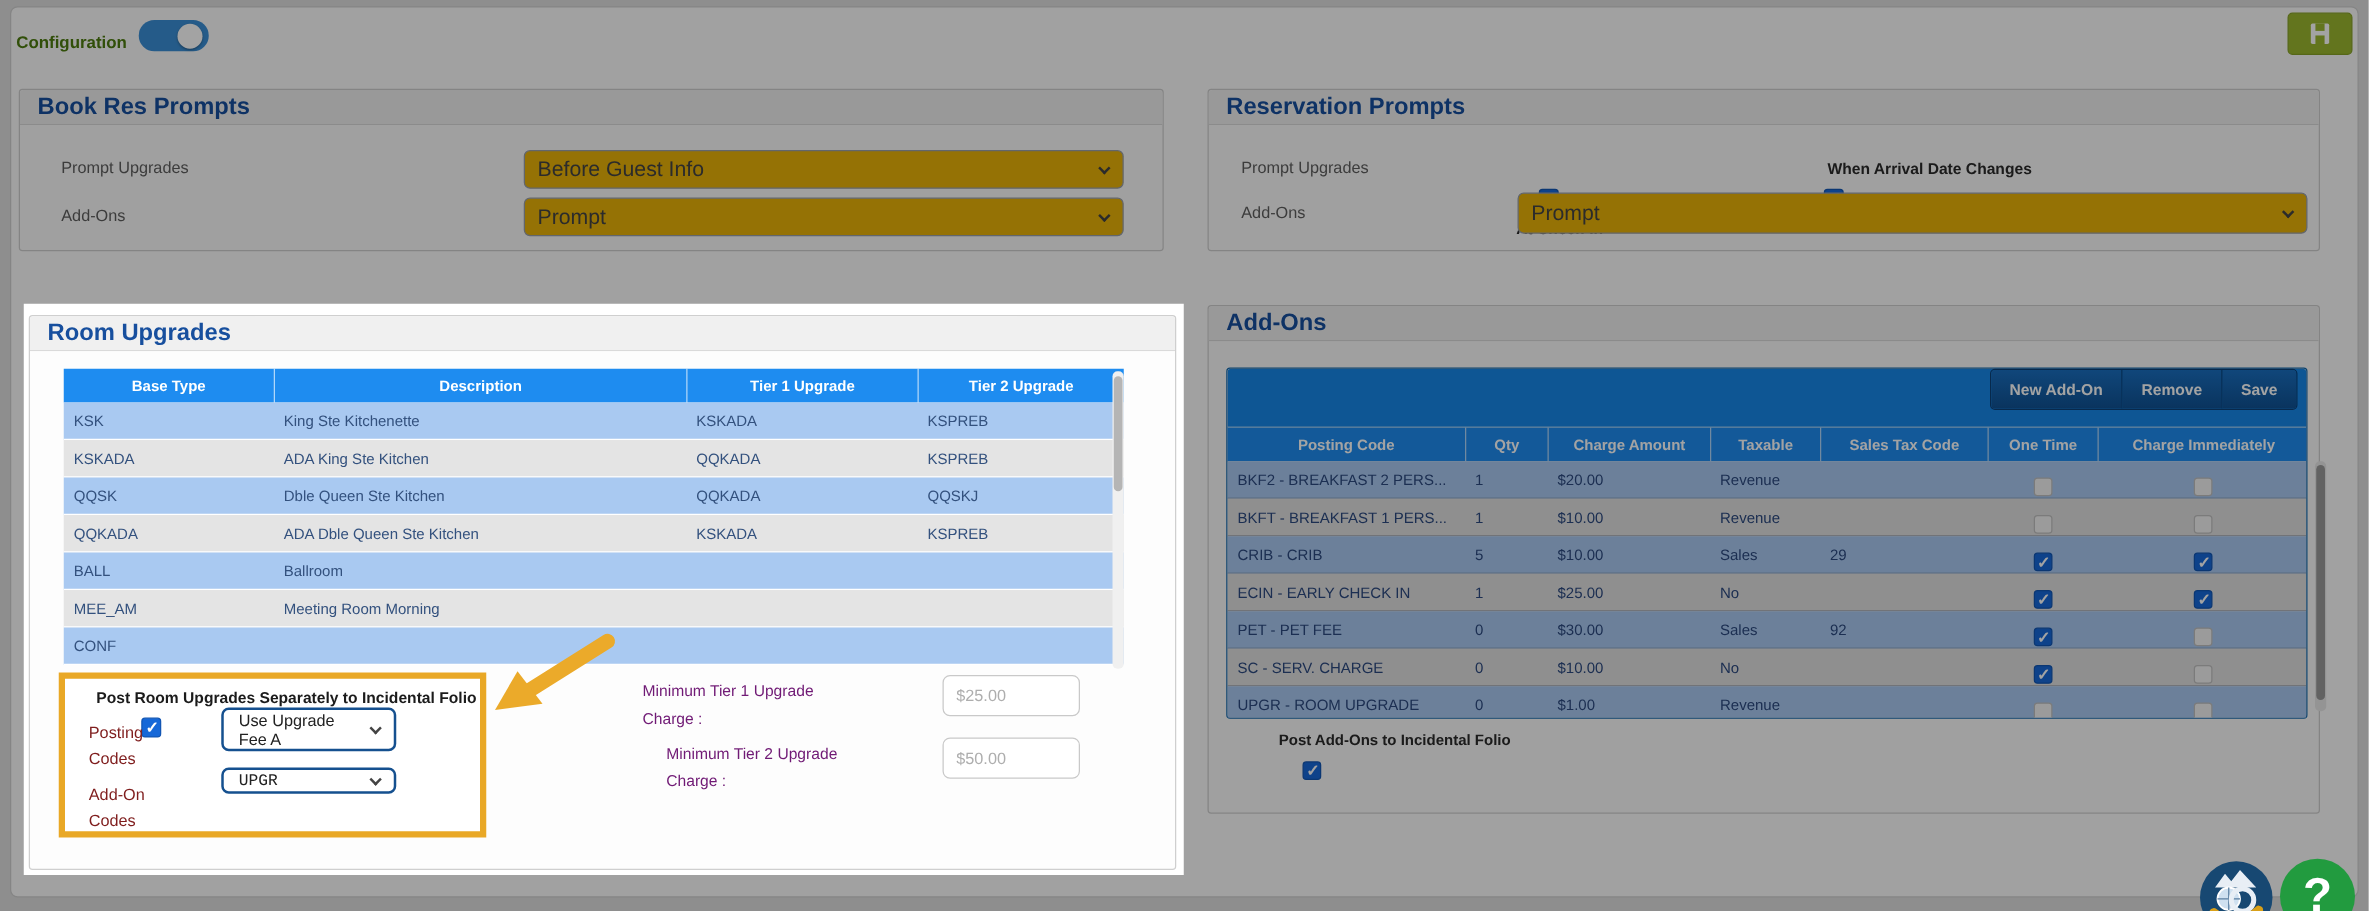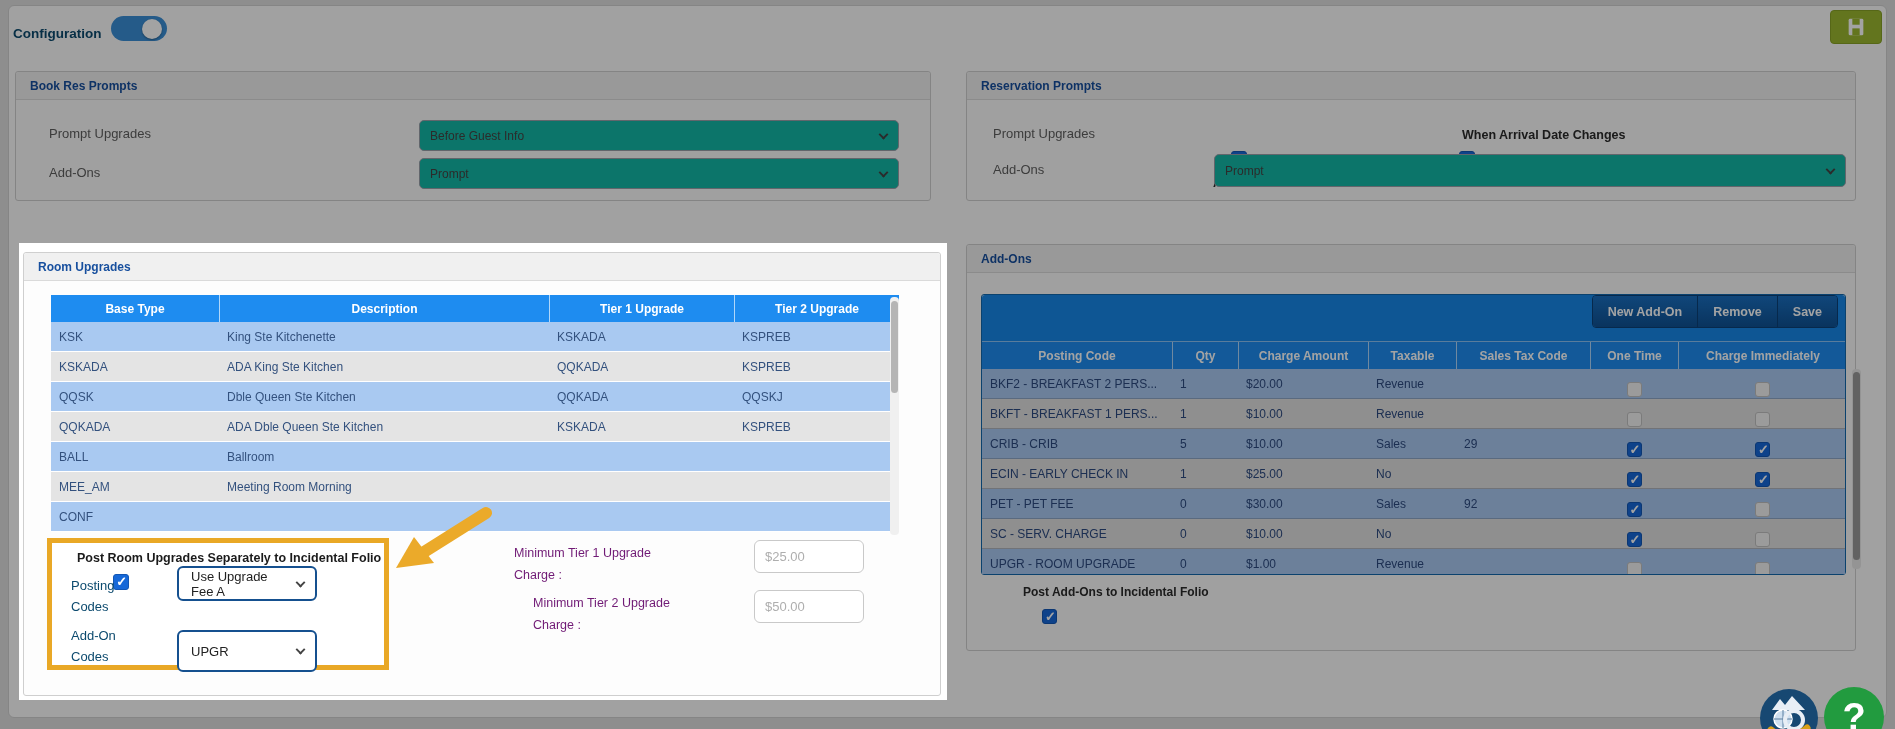--- a/index.html
+++ b/index.html
@@ -3,33 +3,33 @@
 <meta charset="utf-8">
 <style>
   * { margin:0; padding:0; box-sizing:border-box; }
   html,body { background:#e9e9e9; font-family:"Liberation Sans", sans-serif; }
   #page { position:relative; width:1895px; height:729px; overflow:hidden; background:#dedede; }
   #card { position:absolute; left:8px; top:5px; width:1879px; height:713px; background:#fcfcfc; border-radius:6px; border:1px solid #d0d0d0; }
 
   .abs { position:absolute; }
 
   
-  .cfg-label { font-size:13.5px; font-weight:bold; color:#0c4a6e; }
+  .cfg-label { font-size:13.5px; font-weight:bold; color:#4d7c0f; }
   .toggle { width:56px; height:25px; border-radius:13px; background:#3b8fd6; position:relative; cursor:pointer; }
   .toggle .knob { position:absolute; top:2.5px; left:31px; width:20px; height:20px; border-radius:50%; background:#fff; box-shadow:0 1px 2px rgba(0,0,0,.35); }
   .save-btn { width:52px; height:34px; background:#9cb82f; border:1px solid #87a226; border-radius:4px; display:flex; align-items:center; justify-content:center; cursor:pointer; }
 
   
   .panel { position:absolute; background:#fafafa; border:1px solid #cfcfcf; border-radius:3px; }
   .panel-head { height:28px; background:#f0f0f0; border-bottom:1px solid #dadada; display:flex; align-items:center; padding:0 14px; border-radius:3px 3px 0 0; }
-  .panel-title { font-size:12px; font-weight:bold; color:#174f9e;text-align:right; }
+  .panel-title { font-size:19px; font-weight:bold; color:#174f9e;text-align:right; }
   .lbl { font-size:13px; color:#5f5f5f; }
 
   
-  .selbox { position:absolute; background:#14b8a6; border:1px solid #9aa0aa; border-radius:5px; display:flex; align-items:center; padding:0 26px 0 10px; font-size:12px; color:#444; cursor:pointer; }
+  .selbox { position:absolute; background:#eab308; border:1px solid #9aa0aa; border-radius:5px; display:flex; align-items:center; padding:0 26px 0 10px; font-size:17px; color:#444; cursor:pointer; }
   .selbox .txt { overflow:hidden; white-space:nowrap; }
   .chev { position:absolute; right:11px; top:50%; width:7px; height:7px; border-right:2px solid #444; border-bottom:2px solid #444; transform:translateY(-70%) rotate(45deg); }
 
   
   .cb { display:inline-block; width:16px; height:16px; border-radius:3px; background:#f2f2f2; border:1px solid #c0c0c0; position:relative; cursor:pointer; flex:none; }
   .cb.checked { background:#1668d8; border-color:#1256b4; }
   .cb.checked::after { content:"✓"; position:absolute; left:2px; top:-1px; color:#fff; font-size:13px; font-weight:bold; }
   .cb.small { width:15px; height:15px; }
   .cb-lab { font-size:12.5px; font-weight:bold; color:#2b2b2b; }
 
@@ -61,21 +61,21 @@
   
   .sb-track { position:absolute; background:#f0f0f0; border-radius:4px; }
   .sb-thumb { position:absolute; background:#b5b5b5; border-radius:4px; }
 
   
   #spotlight { position:absolute; left:10px; top:237px; width:928px; height:457px; background:#ffffff; box-shadow:0 0 0 3000px rgba(0,0,0,0.36); z-index:5; }
   .layer6 { z-index:6; }
   .layer7 { z-index:7; }
   .hibox { position:absolute; left:38px; top:532px; width:342px; height:132px; border:5px solid #e9a826; background:#fff; }
   .hl-sel { position:absolute; background:#fff; border:2px solid #15508f; border-radius:6px; display:flex; align-items:center; padding:0 26px 0 12px; font-size:13px; color:#222; cursor:pointer; }
-  .hl-lbl { font-size:13px; color:#0c4a6e; line-height:1.6; }
+  .hl-lbl { font-size:13px; color:#7f1d1d; line-height:1.6; }
   .min-lbl { font-size:12.5px; color:#701a75; line-height:1.75; }
   .min-input { position:absolute; width:110px; height:33px; border:1px solid #c9c9c9; border-radius:6px; background:#fff; color:#aeaeae; font-size:13px; padding:0 10px; font-family:"Liberation Sans", sans-serif; }
 
   .helpcircle { width:60px; height:60px; border-radius:50%; background:#229b3f; color:#fff; font-size:38px; font-weight:bold; display:flex; align-items:center; justify-content:center; }
 </style>
 </head>
 <body>
 
 <div id="page">
   <div id="card">
@@ -317,21 +317,21 @@
     
     <div class="hibox layer6 abs"></div>
     <span class="cb abs layer6 checked" style="left:44px; top:543px;"></span>
     <div class="abs layer6 cb-lab" style="left:68px; top:545px; color:#1b1b1b;">Post Room Upgrades Separately to Incidental Folio</div>
     <div class="abs layer6 hl-lbl" style="left:62px; top:570px; width:72px;">Posting Codes</div>
     <div class="hl-sel layer6" style="left:168px; top:560px; width:140px; height:35px;">
       <span class="txt" style="max-width:100px;">Use Upgrade Fee A</span>
       <span class="chev"></span>
     </div>
     <div class="abs layer6 hl-lbl" style="left:62px; top:620px; width:72px;">Add-On Codes</div>
-    <div class="hl-sel layer6" style="left:168px; top:624px; width:140px; height:42px;">
+    <div class="hl-sel layer6" style="left:168px; top:608px; width:140px; height:21px;font-family:Liberation Mono, monospace;">
       <span class="txt" style="max-width:100px;">UPGR</span>
       <span class="chev"></span>
     </div>
 
     
     <div class="abs layer6 min-lbl" style="left:505px; top:537px; width:165px;">Minimum Tier 1 Upgrade Charge :</div>
     <input class="min-input layer6" style="left: 745px; top: 534px;" value="$25.00">
     <div class="abs layer6 min-lbl" style="left:524px; top:587px; width:165px;">Minimum Tier 2 Upgrade Charge :</div>
     <input class="min-input layer6" style="left: 745px; top: 584px;" value="$50.00">
 

